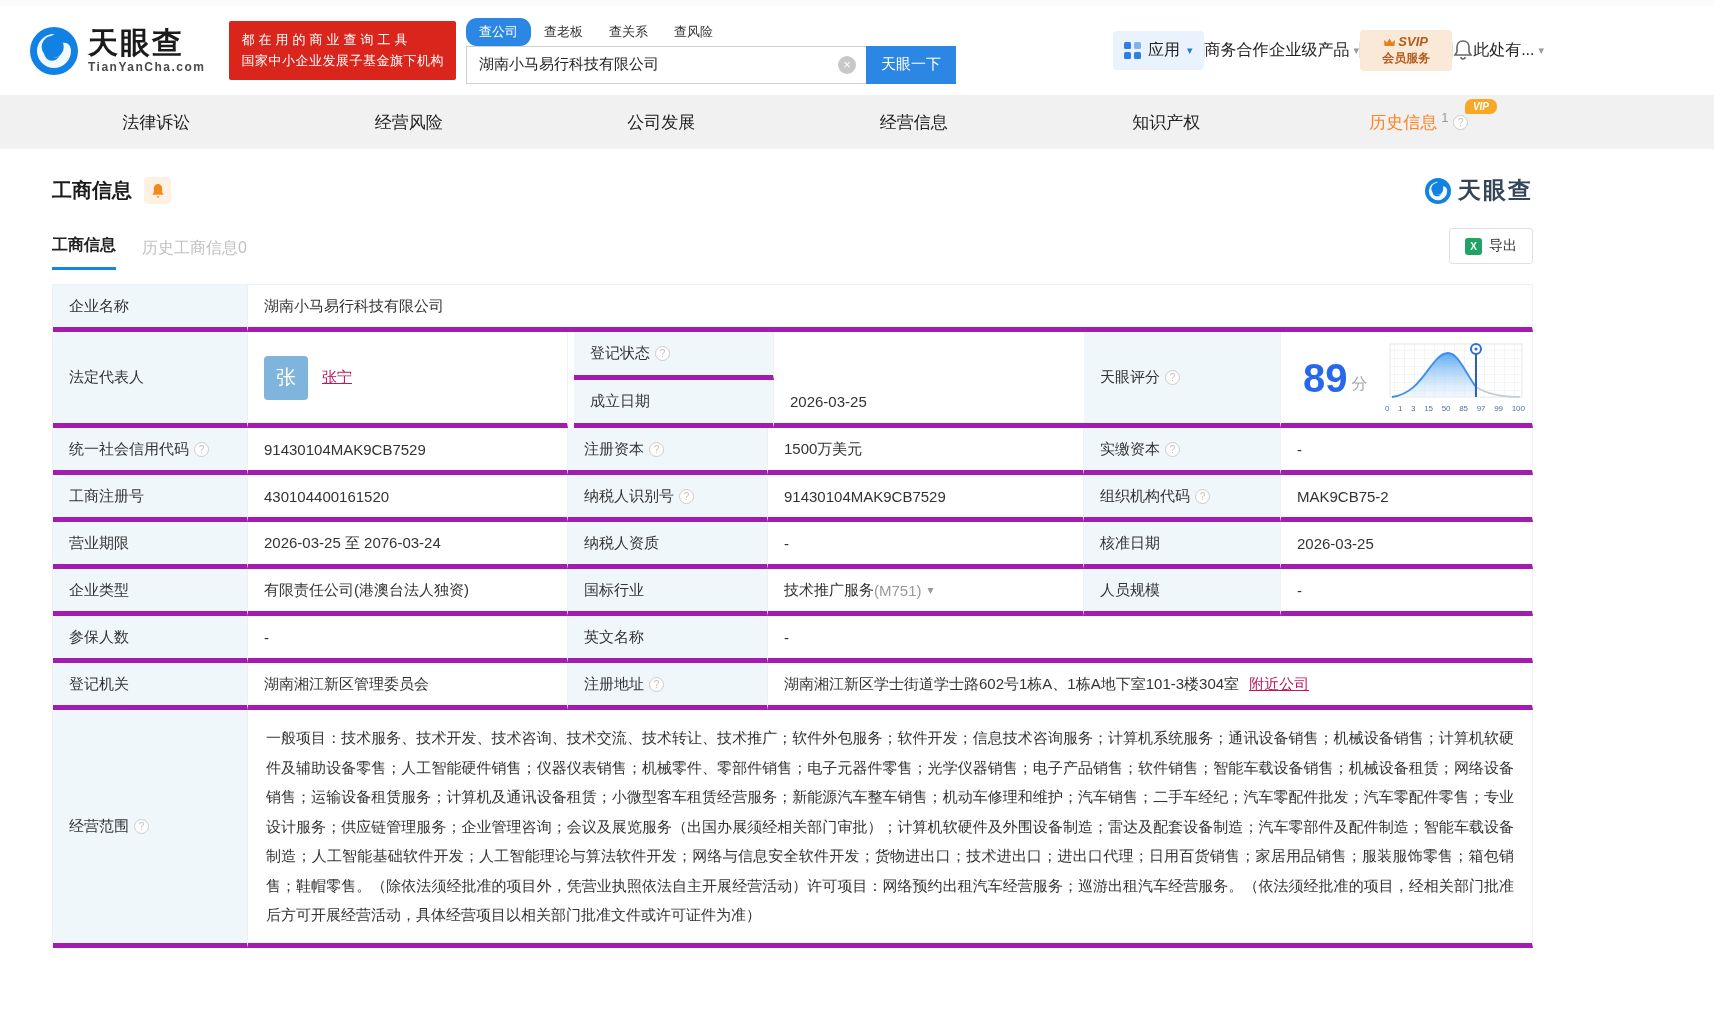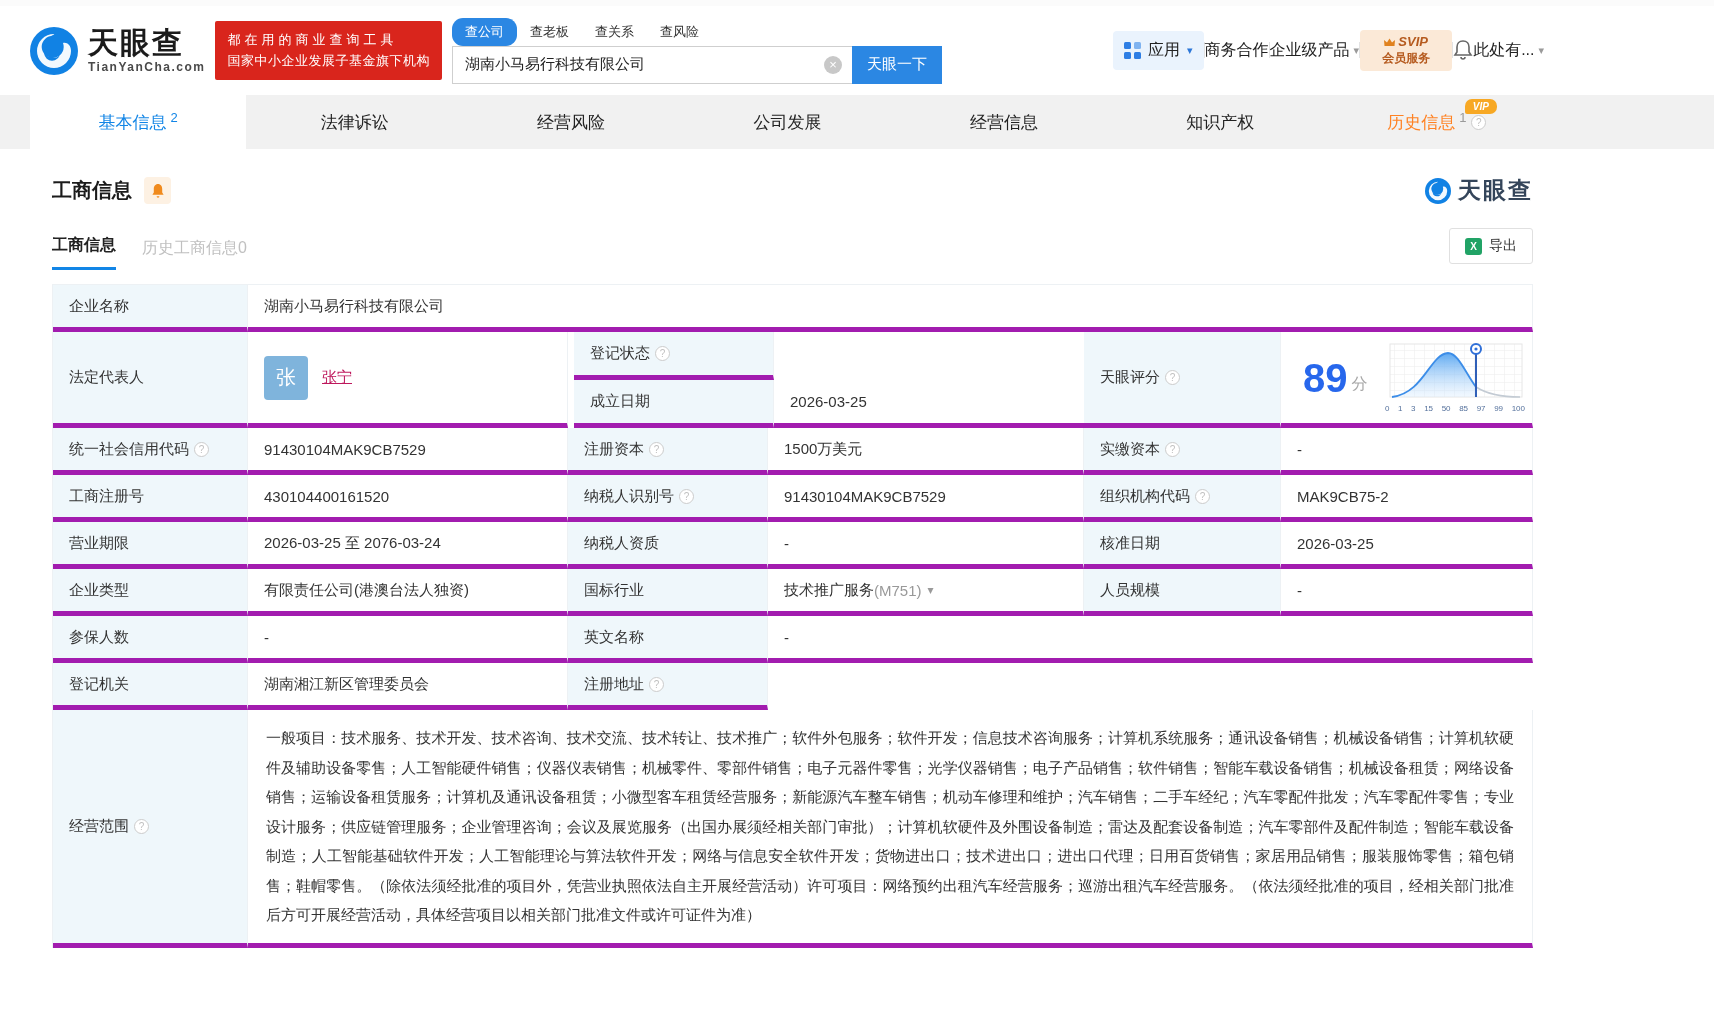--- a/index.html
+++ b/index.html
@@ -5,21 +5,21 @@
   * { margin:0; padding:0; box-sizing:border-box; }
   html,body { width:1714px; height:1020px; overflow:hidden; background:#fff;
     font-family:"Liberation Sans","DejaVu Sans",sans-serif; color:#333; }
 
   
   .header { height:95px; display:flex; align-items:center; padding:0 170px 0 30px; border-top:6px solid #fbfbfb; background:#fff; }
   .logo { display:flex; align-items:center; gap:10px; }
   .logo-text { display:flex; flex-direction:column; line-height:1; }
   .logo-brand { font-size:30px; font-weight:bold; color:#1b1b1b; letter-spacing:2px; }
   .logo-domain { font-size:12px; font-weight:bold; color:#4a4a4a; letter-spacing:1.5px; margin-top:3px; }
-  .slogan { background:#d9251c; color:#fff; margin-left:10px; padding:9px 12px; border-radius:2px; line-height:1.55; }
+  .slogan { background:#d9251c; color:#fff; margin-left:24px; padding:9px 12px; border-radius:2px; line-height:1.55; }
   .slogan .l1 { font-size:13px; letter-spacing:4px; }
   .slogan .l2 { font-size:13px; letter-spacing:.5px; }
   .search { margin-left:10px; width:490px; }
   .search-tabs { display:flex; font-size:13px; }
   .search-tab { padding:5px 13px; cursor:pointer; color:#333; }
   .search-tab.active { background:#2b87e3; color:#fff;border-radius:11px; }
   .search-row { display:flex; height:38px; }
   .search-box { flex:1; position:relative; border:1px solid #cfcfcf; border-right:none; display:flex; align-items:center; }
   .search-input { width:100%; border:none; outline:none; font-size:15px; padding:0 36px 0 12px; color:#222; font-family:inherit; }
   .clear-btn { position:absolute; right:10px; width:18px; height:18px; border-radius:50%; background:#c8c8c8; color:#fff; font-size:13px; line-height:17px; text-align:center; cursor:pointer; }
@@ -154,24 +154,20 @@
       <path d="M8 18 a2 2 0 0 0 4 0" fill="none" stroke="#666" stroke-width="1.6"></path>
     </svg>
     <div class="hnav-item">
       <span>此处有...</span>
       <span class="caret gray">▾</span>
     </div>
   </div>
 </div>
 
 <div class="tabs-bar">
-  <div class="tab active">
-    <span>基本信息</span>
-      <span class="cnt">2</span>
-  </div>
   <div class="tab">
       <span>法律诉讼</span>
     </div>
   <div class="tab">
       <span>经营风险</span>
     </div>
   <div class="tab">
       <span>公司发展</span>
     </div>
   <div class="tab">
@@ -345,20 +341,24 @@
       <div class="cell grow">-</div>
     </div>
 
     <div class="row">
       <div class="cell lbl w-l1">登记机关</div>
       <div class="cell w-v1">湖南湘江新区管理委员会</div>
       <div class="cell lbl w-l2">
         <span>注册地址</span>
           <span class="q">?</span>
       </div>
+      <div class="cell grow">
+        <span>湖南湘江新区学士街道学士路602号1栋A、1栋A地下室101-3楼304室</span>
+        <span class="link" style="margin-left:10px;">附近公司</span>
+      </div>
     </div>
 
     <div class="row">
       <div class="cell lbl w-l1">
         <span>经营范围</span>
           <span class="q">?</span>
       </div>
       <div class="cell grow scope-cell">一般项目：技术服务、技术开发、技术咨询、技术交流、技术转让、技术推广；软件外包服务；软件开发；信息技术咨询服务；计算机系统服务；通讯设备销售；机械设备销售；计算机软硬件及辅助设备零售；人工智能硬件销售；仪器仪表销售；机械零件、零部件销售；电子元器件零售；光学仪器销售；电子产品销售；软件销售；智能车载设备销售；机械设备租赁；网络设备销售；运输设备租赁服务；计算机及通讯设备租赁；小微型客车租赁经营服务；新能源汽车整车销售；机动车修理和维护；汽车销售；二手车经纪；汽车零配件批发；汽车零配件零售；专业设计服务；供应链管理服务；企业管理咨询；会议及展览服务（出国办展须经相关部门审批）；计算机软硬件及外围设备制造；雷达及配套设备制造；汽车零部件及配件制造；智能车载设备制造；人工智能基础软件开发；人工智能理论与算法软件开发；网络与信息安全软件开发；货物进出口；技术进出口；进出口代理；日用百货销售；家居用品销售；服装服饰零售；箱包销售；鞋帽零售。（除依法须经批准的项目外，凭营业执照依法自主开展经营活动）许可项目：网络预约出租汽车经营服务；巡游出租汽车经营服务。（依法须经批准的项目，经相关部门批准后方可开展经营活动，具体经营项目以相关部门批准文件或许可证件为准）</div>
     </div>
 

